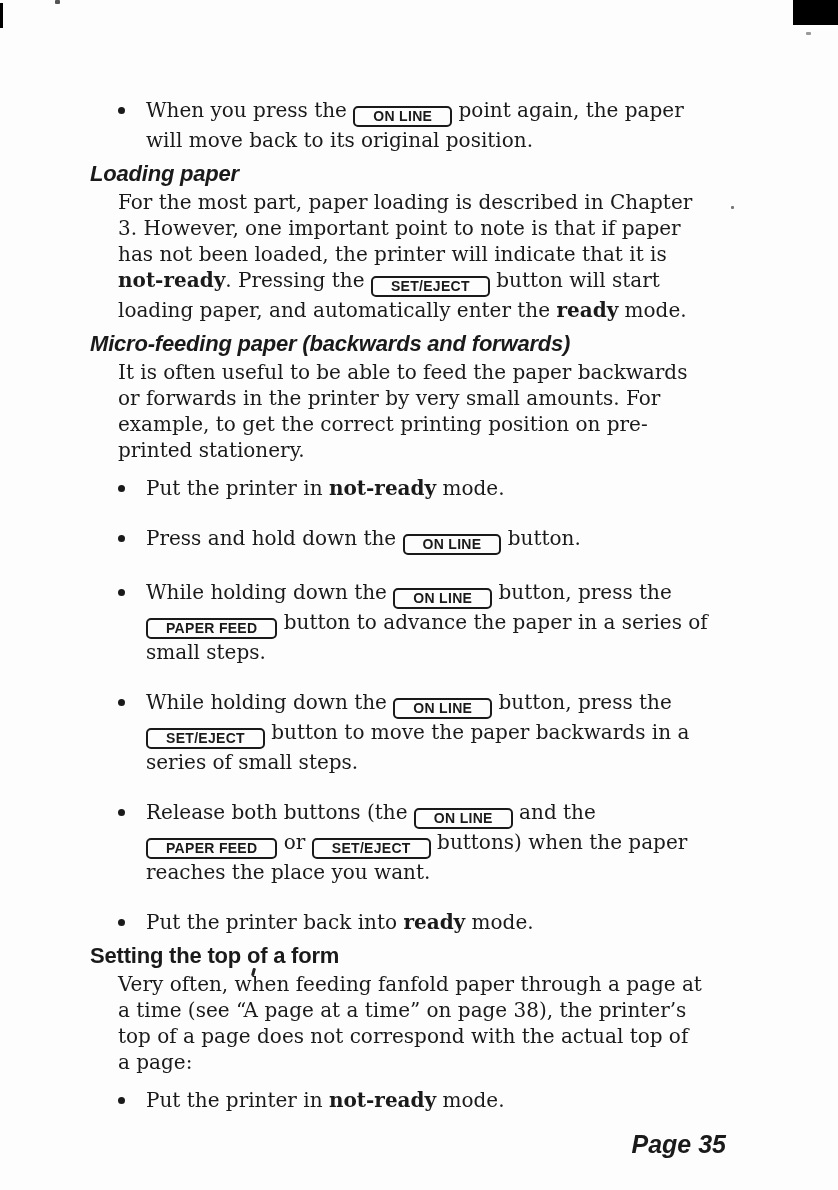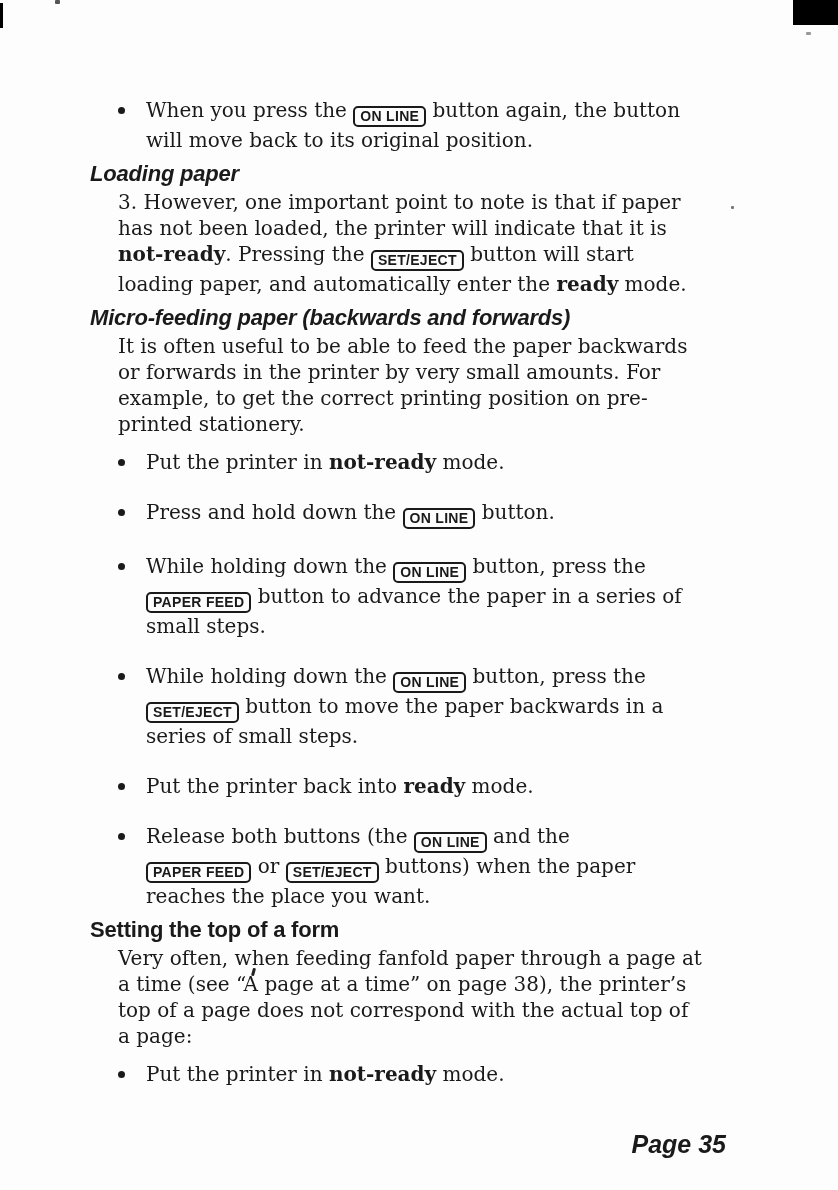--- a/index.html
+++ b/index.html
@@ -52,21 +52,21 @@
   .btext { margin-left: 21px; }
   .keycap {
     display: inline-block;
     font-family: "Liberation Sans", sans-serif;
     font-weight: bold;
     font-size: 14px;
     line-height: 15px;
     letter-spacing: 0.3px;
     border: 2px solid var(--ink, #1a1a1a);
     border-radius: 5px;
-    padding: 1px 5px;
+    padding: 1px 18px;
     vertical-align: -4px;
     white-space: pre;
   }
   .pageno {
     position: absolute;
     right: 112px;
     top: 1132px;
     font-family: "Liberation Sans", sans-serif;
     font-style: italic;
     font-weight: 700;
@@ -102,29 +102,30 @@
   <div class="speck speck-b"></div>
   <div class="speck speck-c"></div>
   <div class="speck speck-d"></div>
 
   <div class="content">
 
     <ul class="bullets" style="margin-top:0">
       <li class="bullet">
         <span class="marker"></span>
         <div class="btext">
-            <div class="line"><span>When you press the </span><span class="keycap">ON LINE</span><span> button again, the button</span></div>
+            <div class="line"><span>When you press the </span><span class="keycap">ON LINE</span><span> point again, the paper</span></div>
             <div class="line"><span>will move back to its original position.</span></div>
           </div>
       </li>
     </ul>
 
     <section>
       <h2 class="italic">Loading paper</h2>
       <div class="para">
+          <div class="line"><span>For the most part, paper loading is described in Chapter</span></div>
           <div class="line"><span>3. However, one important point to note is that if paper</span></div>
           <div class="line"><span>has not been loaded, the printer will indicate that it is</span></div>
           <div class="line"><span class="b">not-ready</span><span>. Pressing the </span><span class="keycap">SET/EJECT</span><span> button will start</span></div>
           <div class="line"><span>loading paper, and automatically enter the </span><span class="b">ready</span><span> mode.</span></div>
         </div>
     </section>
 
     <section>
       <h2 class="italic">Micro-feeding paper (backwards and forwards)</h2>
       <div class="para">
@@ -158,29 +159,29 @@
             <span class="marker"></span>
             <div class="btext">
               <div class="line"><span>While holding down the </span><span class="keycap">ON LINE</span><span> button, press the</span></div>
               <div class="line"><span class="keycap">SET/EJECT</span><span> button to move the paper backwards in a</span></div>
               <div class="line"><span>series of small steps.</span></div>
             </div>
           </li>
           <li class="bullet">
             <span class="marker"></span>
             <div class="btext">
-              <div class="line"><span>Put the printer back into </span><span class="b">ready</span><span> mode.</span></div>
-            </div>
-          </li>
-          <li class="bullet">
-            <span class="marker"></span>
-            <div class="btext">
               <div class="line"><span>Release both buttons (the </span><span class="keycap">ON LINE</span><span> and the</span></div>
               <div class="line"><span class="keycap">PAPER FEED</span><span> or </span><span class="keycap">SET/EJECT</span><span> buttons) when the paper</span></div>
               <div class="line"><span>reaches the place you want.</span></div>
+            </div>
+          </li>
+          <li class="bullet">
+            <span class="marker"></span>
+            <div class="btext">
+              <div class="line"><span>Put the printer back into </span><span class="b">ready</span><span> mode.</span></div>
             </div>
           </li>
         </ul>
     </section>
 
     <section>
       <h2>Setting the top of a form</h2>
       <div class="para">
           <div class="line"><span>Very often, when feeding fanfold paper through a page at</span></div>
           <div class="line"><span>a time (see “A page at a time” on page 38), the printer’s</span></div>

